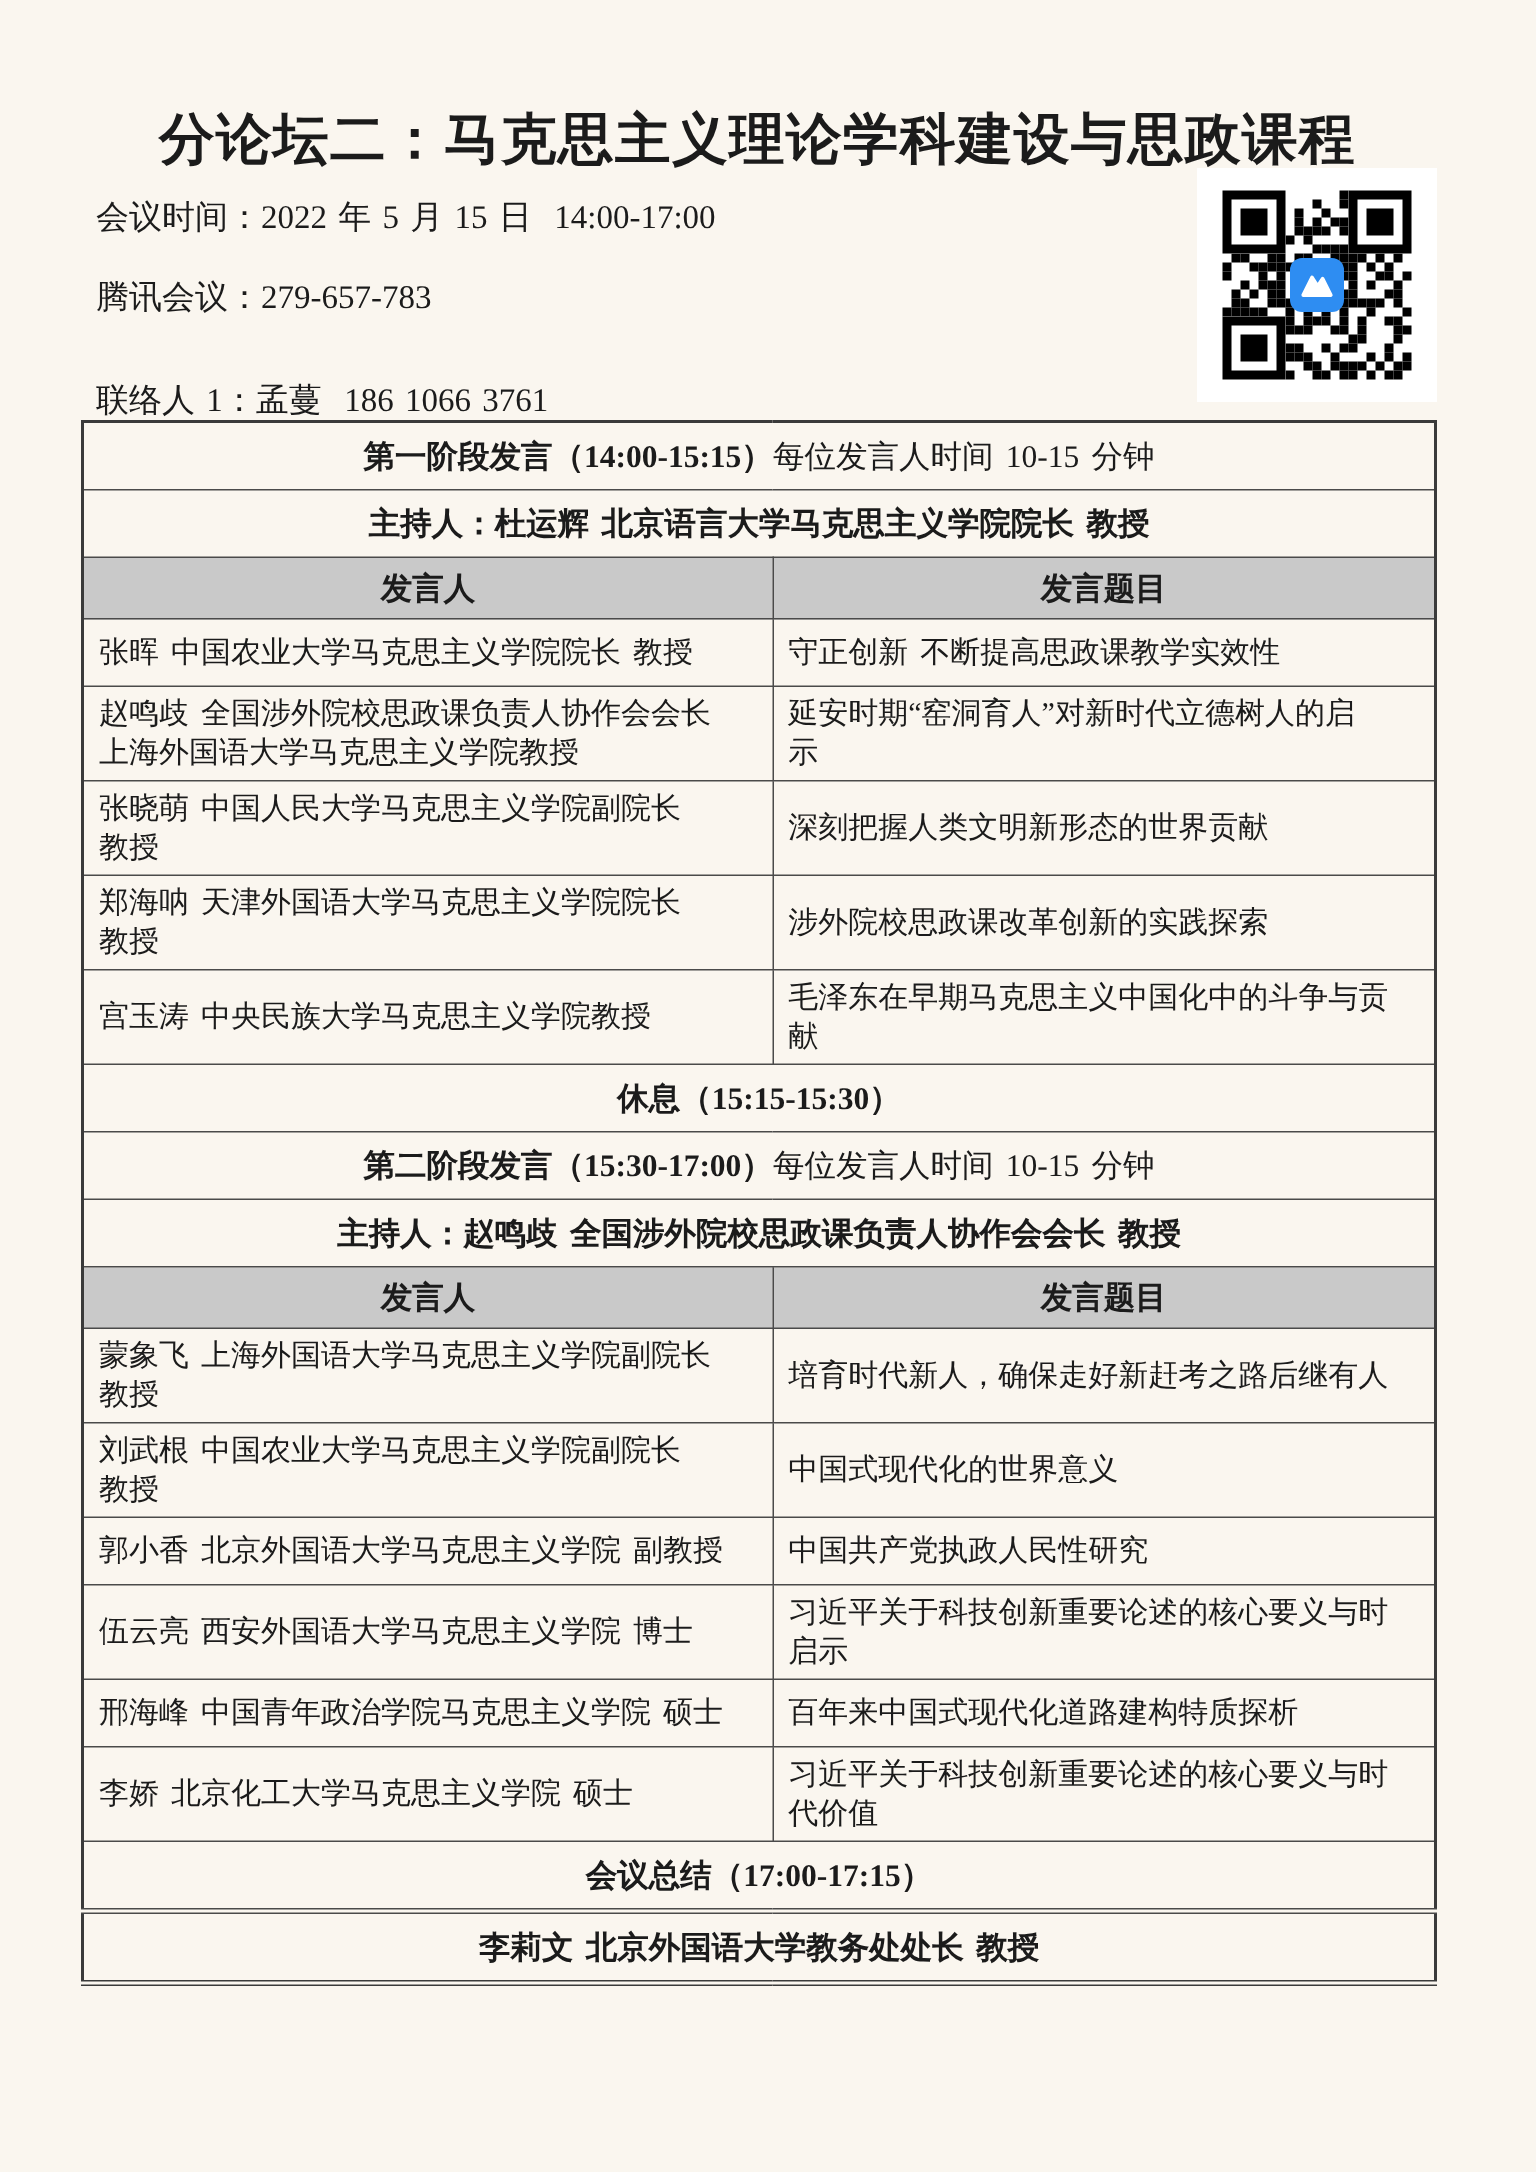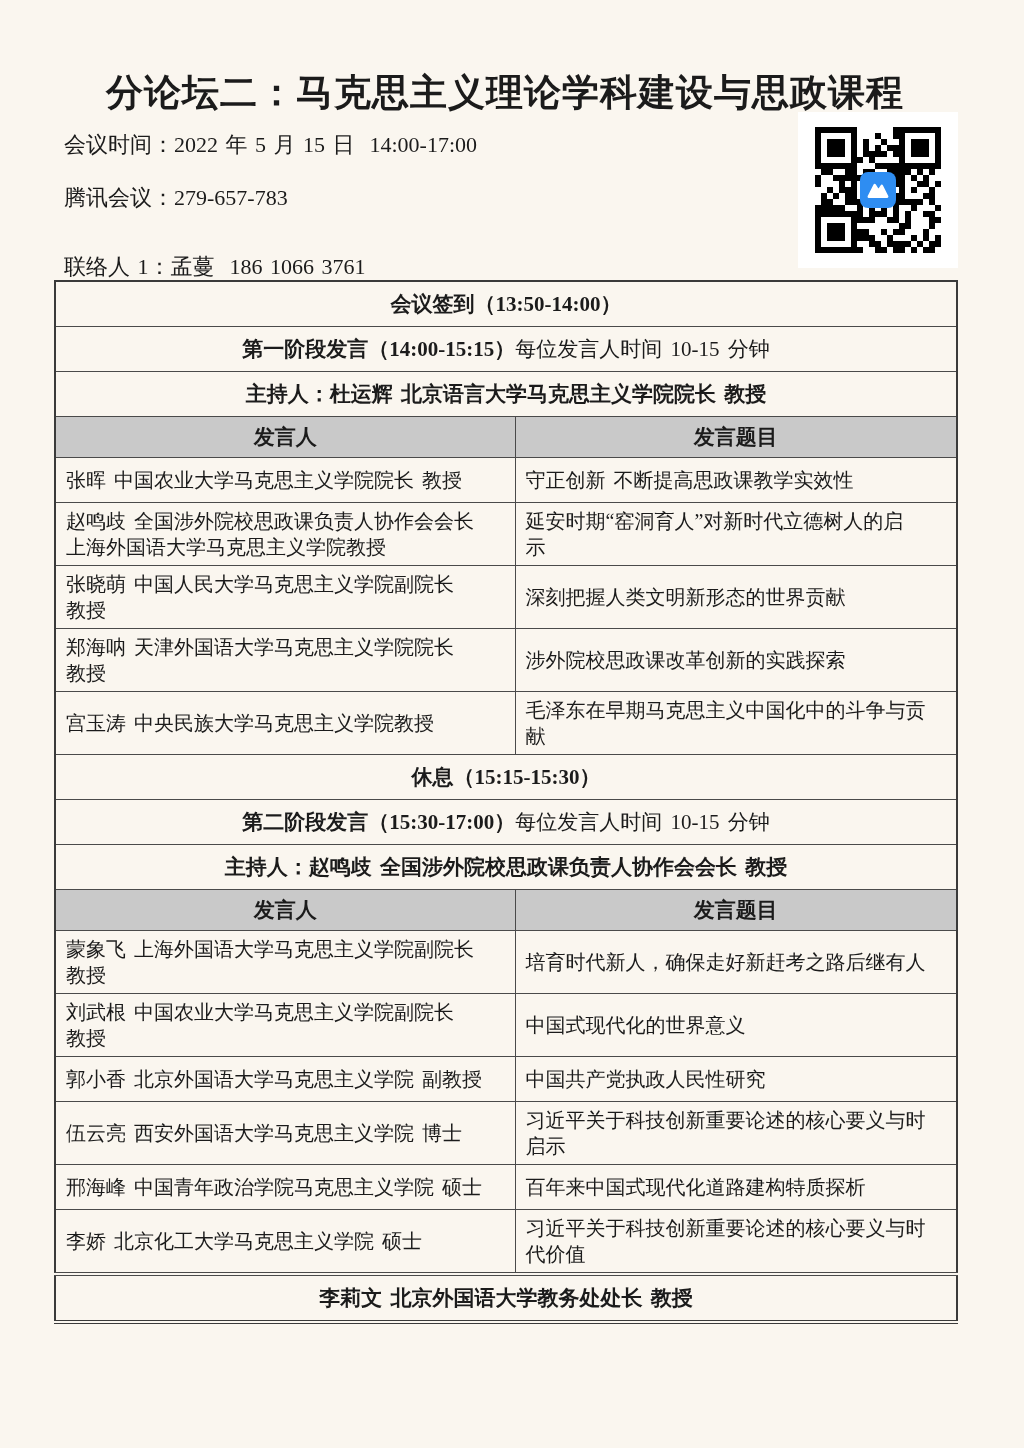--- a/index.html
+++ b/index.html
@@ -234,23 +234,20 @@
   </div>
 </div>
 
 <table class="agenda">
   <colgroup>
       <col class="col-speaker">
       <col class="col-topic">
     </colgroup>
   <tbody id="agenda-body">
       <tr>
-        <td colspan="2" class="full"><b>会议签到（13:50-14:00）</b></td>
-      </tr>
-      <tr>
         <td colspan="2" class="full"><b>第一阶段发言（14:00-15:15）</b><span class="note">每位发言人时间 10-15 分钟</span></td>
       </tr>
       <tr>
         <td colspan="2" class="full"><b>主持人：杜运辉 北京语言大学马克思主义学院院长 教授</b></td>
       </tr>
       <tr>
         <td class="colhead">发言人</td>
         <td class="colhead">发言题目</td>
       </tr>
       <tr>
@@ -312,17 +309,20 @@
       </tr>
       <tr>
         <td class="cell">邢海峰 中国青年政治学院马克思主义学院 硕士</td>
         <td class="cell">百年来中国式现代化道路建构特质探析</td>
       </tr>
       <tr>
         <td class="cell">李娇 北京化工大学马克思主义学院 硕士</td>
         <td class="cell">习近平关于科技创新重要论述的核心要义与时
 代价值</td>
       </tr>
+      <tr>
+        <td colspan="2" class="full"><b>会议总结（17:00-17:15）</b></td>
+      </tr>
       <tr class="divider">
         <td colspan="2" class="full"><b>李莉文 北京外国语大学教务处处长 教授</b></td>
       </tr>
     </tbody>
 </table>
 
 </body></html>

